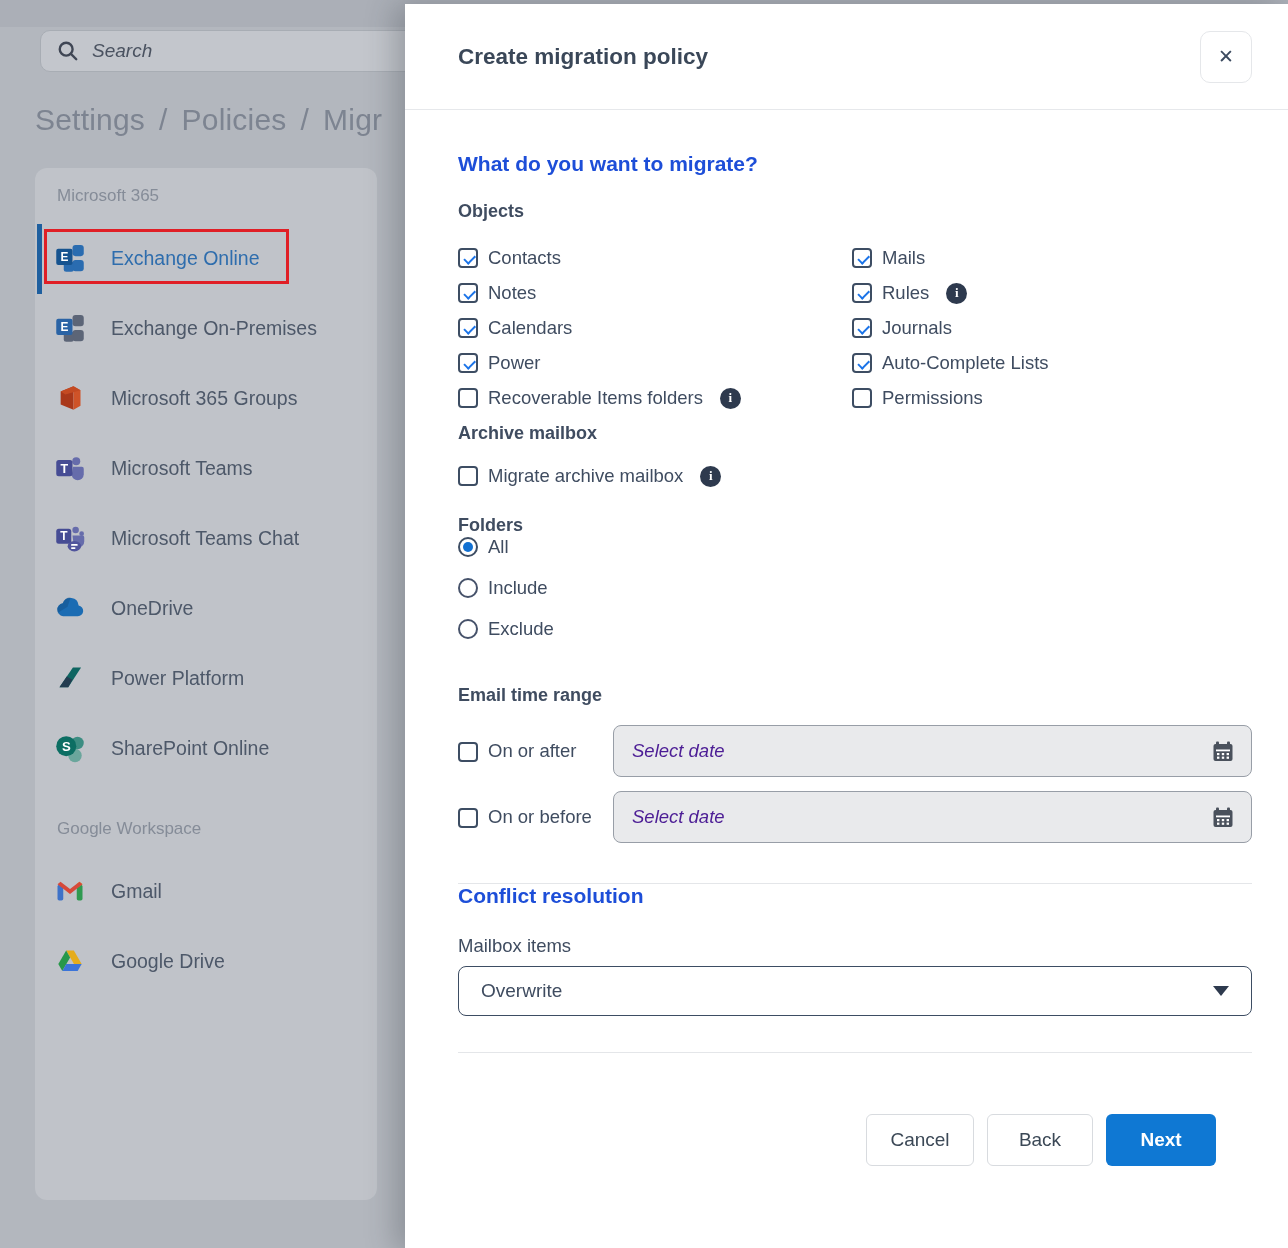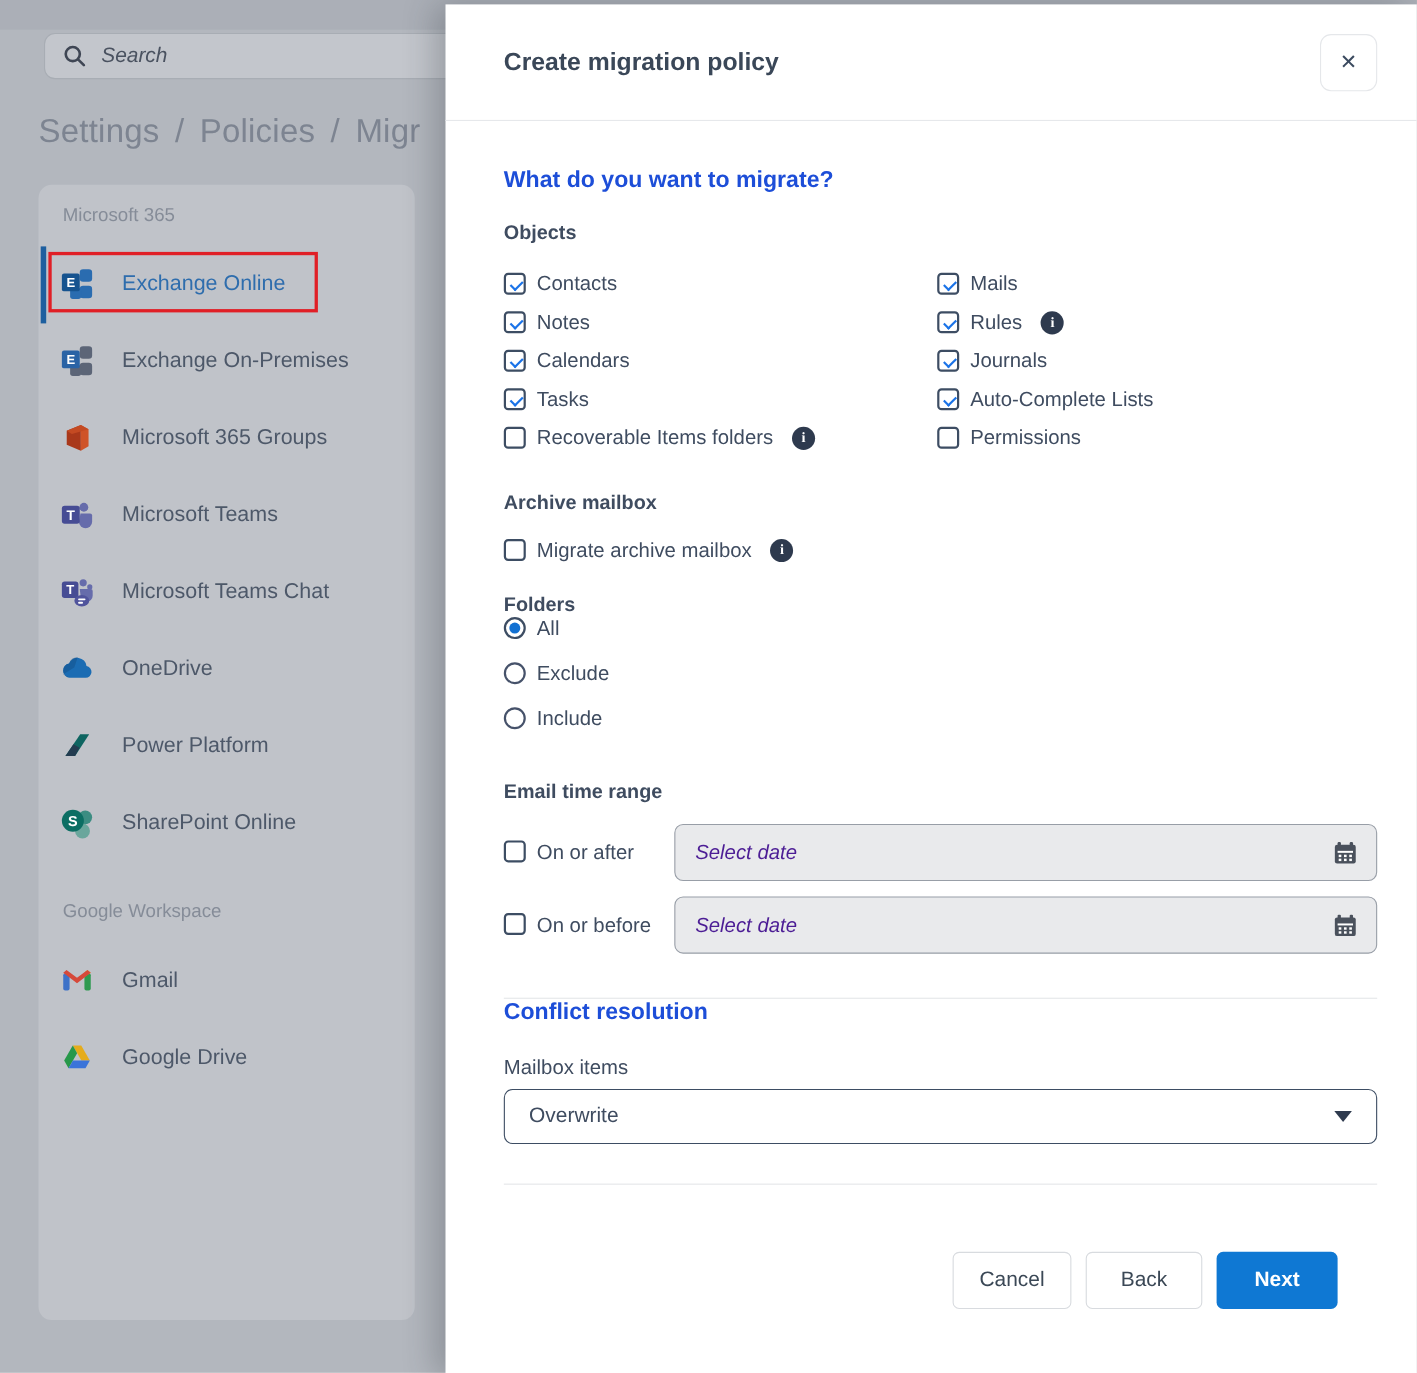--- a/index.html
+++ b/index.html
@@ -52,36 +52,36 @@
     row-gap:13px; }
   .cb-row { display:flex; align-items:center; gap:10px; font-size:18.5px; color:#3f4c60; height:22px; }
   .cb { width:20px; height:20px; border:2px solid #3d4d63; border-radius:4px; background:#fff;
     position:relative; flex:none; cursor:pointer; }
   .cb.on::after { content:""; position:absolute; left:3.5px; top:4.5px; width:9px; height:4.5px;
     border-left:2.6px solid #1a73e8; border-bottom:2.6px solid #1a73e8; transform:rotate(-45deg); }
   .info { width:21px; height:21px; border-radius:50%; background:#2e3a4e; color:#fff;
     font-size:13px; font-weight:700; display:grid; place-items:center; margin-left:7px;
     font-family:"Liberation Serif","DejaVu Serif",serif; }
 
-  .lbl-archive { margin-top:38px; }
+  .lbl-archive { margin-top:14px; }
   .row-archive { margin-top:21px; }
   .lbl-folders { margin-top:28px; }
   .radio-group { margin-top:0; display:flex; flex-direction:column; gap:19px; }
   .radio-row { display:flex; align-items:center; gap:10px; font-size:18.5px; color:#3f4c60; height:22px; }
   .radio { width:20px; height:20px; border:2px solid #46526a; border-radius:50%; background:#fff;
     position:relative; flex:none; cursor:pointer; }
   .radio.on { border-color:#3d4d63; }
   .radio.on::after { content:""; position:absolute; left:2.8px; top:2.8px; width:10.4px; height:10.4px;
     border-radius:50%; background:#1170d2; }
 
   .lbl-time { margin-top:45px; }
   .time-rows { margin-top:19px; }
   .time-row { display:flex; align-items:center; }
   .time-row + .time-row { margin-top:14px; }
-  .time-label { width:155px; display:flex; align-items:flex-start; gap:10px;
+  .time-label { width:155px; display:flex; align-items:flex-end; gap:10px;
     font-size:18.5px; color:#3f4c60; flex:none; }
   .date-field { flex:1; height:52px; background:#e9eaec; border:1px solid #989ea7; border-radius:8px;
     display:flex; align-items:center; padding:0 16px 0 18px; }
   .date-placeholder { font-style:italic; font-size:18.5px; color:#4c1d95; }
   .cal-icon { margin-left:auto; display:grid; place-items:center; }
 
   .divider { border:none; border-top:1px solid #e4e6e9; }
   .div-1 { margin-top:40px; }
   .h-conflict { }
   .lbl-mailbox { margin-top:27px; font-weight:400; font-size:18.5px; }
@@ -285,21 +285,21 @@
         <span class="cb on"></span>
         <span>Calendars</span>
       </div>
       <div class="cb-row">
         <span class="cb on"></span>
         <span>Journals</span>
       </div>
 
       <div class="cb-row">
         <span class="cb on"></span>
-        <span>Tasks</span>
+        <span>Power</span>
       </div>
       <div class="cb-row">
         <span class="cb on"></span>
         <span>Auto-Complete Lists</span>
       </div>
 
       <div class="cb-row">
         <span class="cb"></span>
         <span>Recoverable Items folders</span>
         <span class="info">i</span>
@@ -318,25 +318,25 @@
     </div>
 
     <div class="sub lbl-folders">Folders</div>
     <div class="radio-group">
       <div class="radio-row">
         <span class="radio on"></span>
         <span>All</span>
       </div>
       <div class="radio-row">
         <span class="radio"></span>
-        <span>Exclude</span>
+        <span>Include</span>
       </div>
       <div class="radio-row">
         <span class="radio"></span>
-        <span>Include</span>
+        <span>Exclude</span>
       </div>
     </div>
 
     <div class="sub lbl-time">Email time range</div>
     <div class="time-rows">
       <div class="time-row">
         <span class="time-label">
           <span class="cb"></span>
           <span>On or after</span>
         </span>

